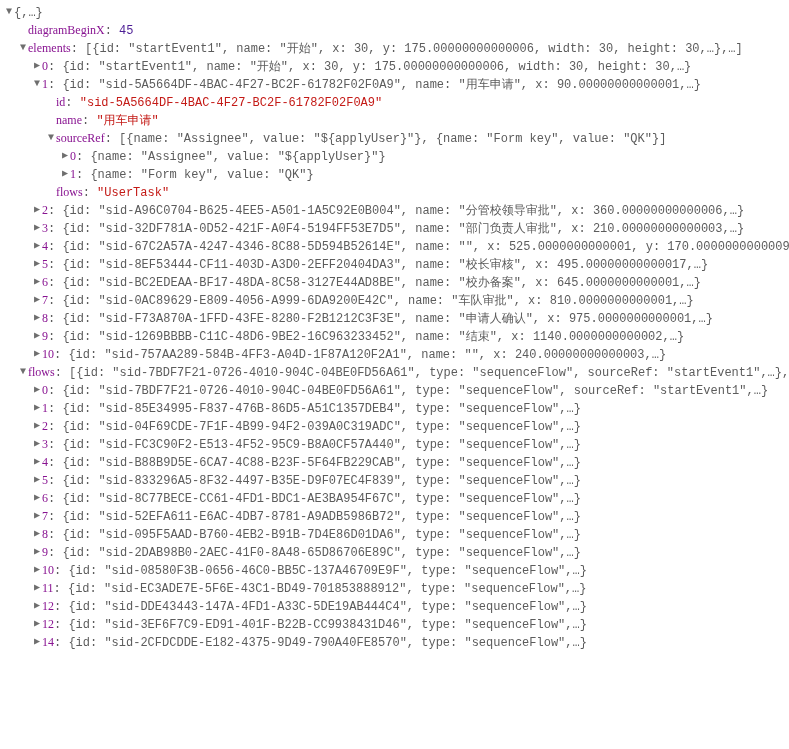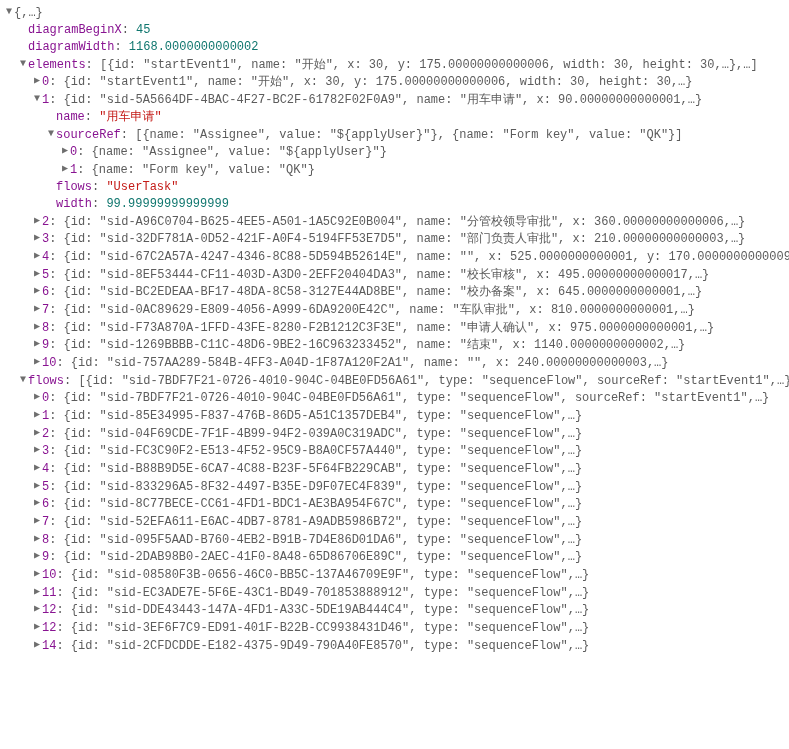--- a/index.html
+++ b/index.html
@@ -20,42 +20,41 @@
     width:10px;
     text-align:center;
     color:#6e6e6e;
     font-size:10px;
     vertical-align:middle;
     position:relative;
     top:-1px;
   }
   .arrow.down{}
   .arrow.right{}
-  .k{color:#881391;}      
+  .k{color:#881391;font-family:Liberation Serif, serif;}      
   .s{color:#c41a16;}      
-  .n{color:#0f766e;}      
+  .n{color:#4c1d95;}      
   .g{color:#5c5c5c;}      
   .sp{display:inline-block;}
 </style>
 </head>
 <body>
 
 <div id="tree">
     <div class="row"><span class="sp" style="width:0px"></span><span class="arrow down">▼</span><span class="g">{,…}</span></div>
     <div class="row"><span class="sp" style="width:14px"></span><span class="sp" style="width:10px"></span><span class="k">diagramBeginX</span><span class="g">: </span><span class="n">45</span></div>
-    <div class="row"><span class="sp" style="width:14px"></span><span class="sp" style="width:10px"></span><span class="k">diagramWidth</span><span class="g">: </span><span class="n">1168.0000000000002</span></div>
     <div class="row"><span class="sp" style="width:14px"></span><span class="arrow down">▼</span><span class="k">elements</span><span class="g">: </span><span class="g">[{id: "startEvent1", name: "开始", x: 30, y: 175.00000000000006, width: 30, height: 30,…},…]</span></div>
     <div class="row"><span class="sp" style="width:28px"></span><span class="arrow right">▶</span><span class="k">0</span><span class="g">: </span><span class="g">{id: "startEvent1", name: "开始", x: 30, y: 175.00000000000006, width: 30, height: 30,…}</span></div>
     <div class="row"><span class="sp" style="width:28px"></span><span class="arrow down">▼</span><span class="k">1</span><span class="g">: </span><span class="g">{id: "sid-5A5664DF-4BAC-4F27-BC2F-61782F02F0A9", name: "用车申请", x: 90.00000000000001,…}</span></div>
+    <div class="row"><span class="sp" style="width:42px"></span><span class="sp" style="width:10px"></span><span class="k">id</span><span class="g">: </span><span class="s">"sid-5A5664DF-4BAC-4F27-BC2F-61782F02F0A9"</span></div>
     <div class="row"><span class="sp" style="width:42px"></span><span class="sp" style="width:10px"></span><span class="k">name</span><span class="g">: </span><span class="s">"用车申请"</span></div>
     <div class="row"><span class="sp" style="width:42px"></span><span class="arrow down">▼</span><span class="k">sourceRef</span><span class="g">: </span><span class="g">[{name: "Assignee", value: "${applyUser}"}, {name: "Form key", value: "QK"}]</span></div>
     <div class="row"><span class="sp" style="width:56px"></span><span class="arrow right">▶</span><span class="k">0</span><span class="g">: </span><span class="g">{name: "Assignee", value: "${applyUser}"}</span></div>
     <div class="row"><span class="sp" style="width:56px"></span><span class="arrow right">▶</span><span class="k">1</span><span class="g">: </span><span class="g">{name: "Form key", value: "QK"}</span></div>
     <div class="row"><span class="sp" style="width:42px"></span><span class="sp" style="width:10px"></span><span class="k">flows</span><span class="g">: </span><span class="s">"UserTask"</span></div>
-    <div class="row"><span class="sp" style="width:42px"></span><span class="sp" style="width:10px"></span><span class="k">width</span><span class="g">: </span><span class="n">99.99999999999999</span></div>
     <div class="row"><span class="sp" style="width:28px"></span><span class="arrow right">▶</span><span class="k">2</span><span class="g">: </span><span class="g">{id: "sid-A96C0704-B625-4EE5-A501-1A5C92E0B004", name: "分管校领导审批", x: 360.00000000000006,…}</span></div>
     <div class="row"><span class="sp" style="width:28px"></span><span class="arrow right">▶</span><span class="k">3</span><span class="g">: </span><span class="g">{id: "sid-32DF781A-0D52-421F-A0F4-5194FF53E7D5", name: "部门负责人审批", x: 210.00000000000003,…}</span></div>
     <div class="row"><span class="sp" style="width:28px"></span><span class="arrow right">▶</span><span class="k">4</span><span class="g">: </span><span class="g">{id: "sid-67C2A57A-4247-4346-8C88-5D594B52614E", name: "", x: 525.0000000000001, y: 170.0000000000009,…}</span></div>
     <div class="row"><span class="sp" style="width:28px"></span><span class="arrow right">▶</span><span class="k">5</span><span class="g">: </span><span class="g">{id: "sid-8EF53444-CF11-403D-A3D0-2EFF20404DA3", name: "校长审核", x: 495.00000000000017,…}</span></div>
     <div class="row"><span class="sp" style="width:28px"></span><span class="arrow right">▶</span><span class="k">6</span><span class="g">: </span><span class="g">{id: "sid-BC2EDEAA-BF17-48DA-8C58-3127E44AD8BE", name: "校办备案", x: 645.0000000000001,…}</span></div>
     <div class="row"><span class="sp" style="width:28px"></span><span class="arrow right">▶</span><span class="k">7</span><span class="g">: </span><span class="g">{id: "sid-0AC89629-E809-4056-A999-6DA9200E42C", name: "车队审批", x: 810.0000000000001,…}</span></div>
     <div class="row"><span class="sp" style="width:28px"></span><span class="arrow right">▶</span><span class="k">8</span><span class="g">: </span><span class="g">{id: "sid-F73A870A-1FFD-43FE-8280-F2B1212C3F3E", name: "申请人确认", x: 975.0000000000001,…}</span></div>
     <div class="row"><span class="sp" style="width:28px"></span><span class="arrow right">▶</span><span class="k">9</span><span class="g">: </span><span class="g">{id: "sid-1269BBBB-C11C-48D6-9BE2-16C963233452", name: "结束", x: 1140.0000000000002,…}</span></div>
     <div class="row"><span class="sp" style="width:28px"></span><span class="arrow right">▶</span><span class="k">10</span><span class="g">: </span><span class="g">{id: "sid-757AA289-584B-4FF3-A04D-1F87A120F2A1", name: "", x: 240.00000000000003,…}</span></div>
     <div class="row"><span class="sp" style="width:14px"></span><span class="arrow down">▼</span><span class="k">flows</span><span class="g">: </span><span class="g">[{id: "sid-7BDF7F21-0726-4010-904C-04BE0FD56A61", type: "sequenceFlow", sourceRef: "startEvent1",…},…]</span></div>

